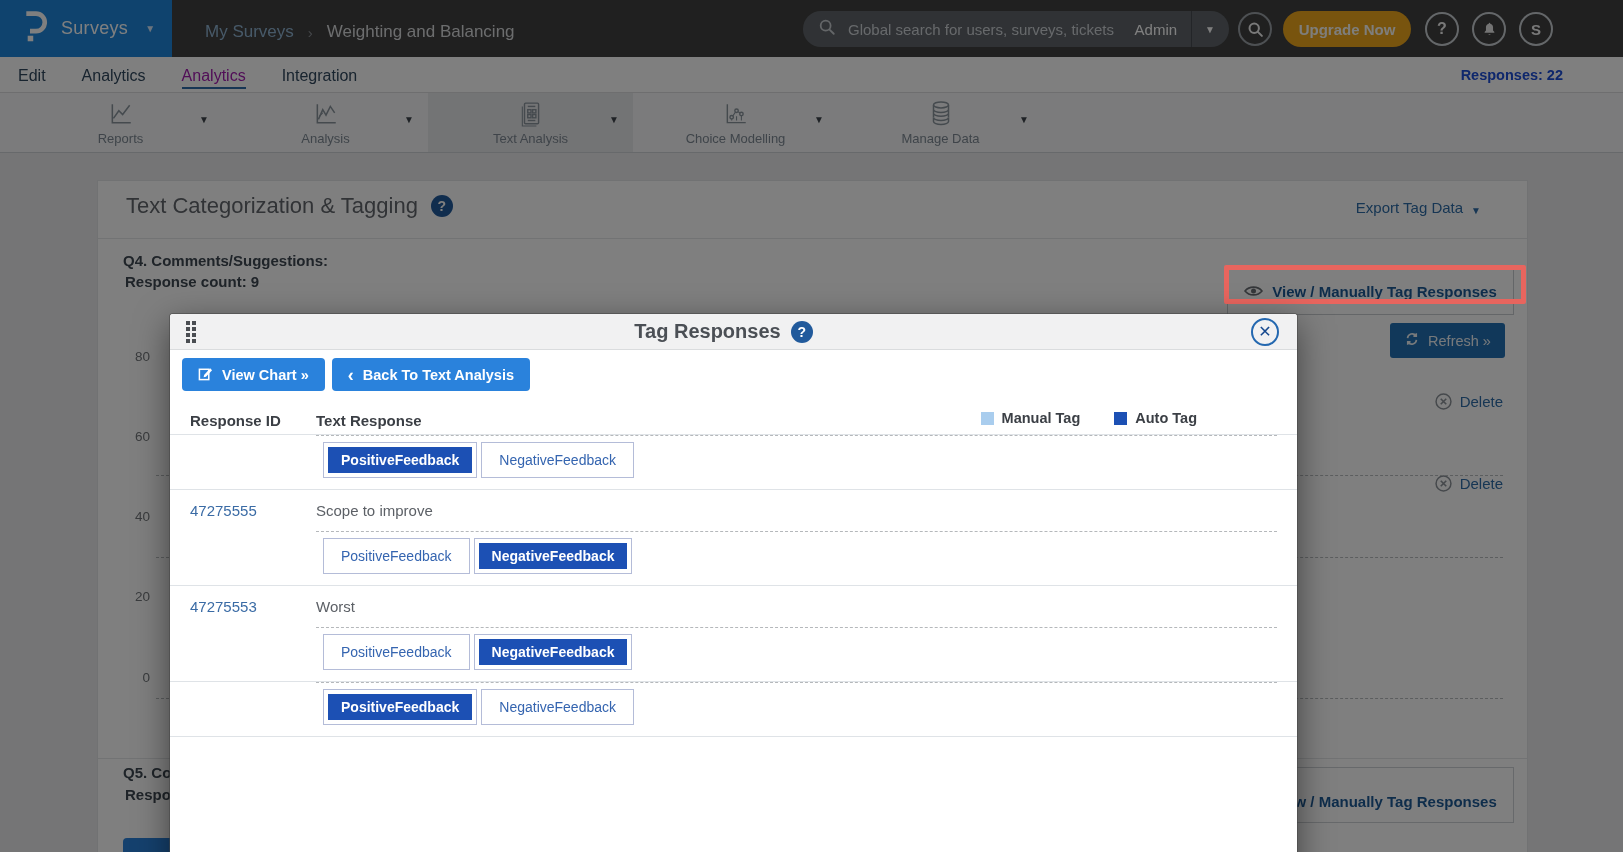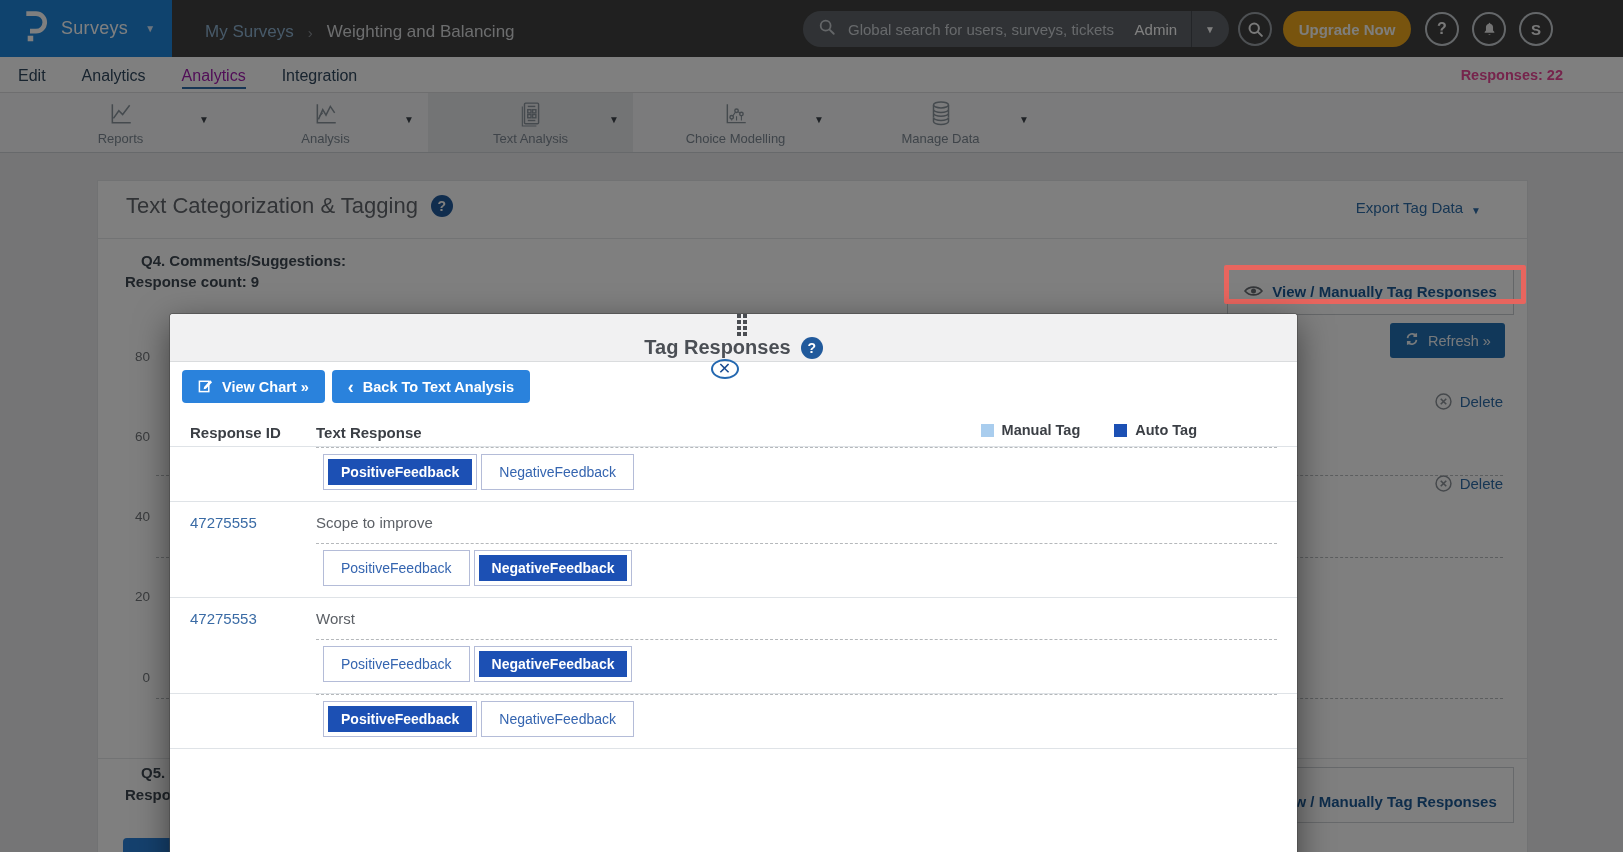--- a/index.html
+++ b/index.html
@@ -35,21 +35,21 @@
   .upgrade-btn{position:absolute;left:1283px;top:11px;width:128px;height:36px;border-radius:18px;
     background:#f0a81c;color:#fdfcf8;font-weight:bold;font-size:15px;display:flex;align-items:center;
     justify-content:center;cursor:pointer;}
 
   
   .subnav{position:absolute;left:0;top:57px;width:1623px;height:36px;background:#fff;
     border-bottom:1px solid #dcdcde;display:flex;align-items:center;padding-left:18px;gap:36px;
     font-size:16px;color:#31485e;}
   .nav-item{cursor:pointer;padding:7px 0 4px;}
   .nav-item.active{color:#a21caf;border-bottom:2px solid #2e6da8;padding-bottom:2px;}
-  .responses-count{margin-left:auto;margin-right:60px;color:#ec4899;font-weight:bold;font-size:14.5px;}
+  .responses-count{margin-left:auto;margin-right:60px;color:#1d4ed8;font-weight:bold;font-size:14.5px;}
 
   
   .toolbar{position:absolute;left:0;top:93px;width:1623px;height:60px;background:#f6f7f8;
     border-bottom:1px solid #cfd3d6;}
   .tgroup{position:absolute;top:0;height:59px;width:205px;display:flex;flex-direction:column;
     align-items:center;justify-content:space-between;padding:7px 0 6px;cursor:pointer;}
   .tgroup.active{background:#e7e8ea;}
   .tg-icon{color:#8a949d;height:27px;display:flex;align-items:center;}
   .tg-label{font-size:13px;color:#7e8994;}
   .tg-caret{position:absolute;right:14px;top:21px;font-size:10px;color:#3f454c;}
@@ -58,21 +58,21 @@
   .card{position:absolute;left:97px;top:180px;width:1431px;height:760px;background:#fff;
     border:1px solid #e3e5e7;}
   .title-row{position:absolute;left:28px;top:12px;display:flex;align-items:center;gap:13px;}
   .card-title{font-size:22px;color:#63676d;}
   .help-badge{width:22px;height:22px;border-radius:50%;background:#215a9c;color:#fff;font-weight:bold;
     font-size:14px;display:flex;align-items:center;justify-content:center;cursor:pointer;}
   .export-link{position:absolute;right:46px;top:18px;color:#2e6da8;font-size:15px;cursor:pointer;
     display:flex;gap:8px;align-items:flex-end;}
   .caret-blue{font-size:10px;}
   .card-divider{position:absolute;top:57px;left:0;right:0;height:1px;background:#e4e6e8;}
-  .q-heading{position:absolute;left:43px;font-weight:bold;font-size:15px;color:#3e4852;white-space:nowrap;}
+  .q-heading{position:absolute;left:25px;font-weight:bold;font-size:15px;color:#3e4852;white-space:nowrap;}
   .view-tag-box{position:absolute;left:1129px;width:287px;border:1px solid #c9cdd1;
     display:flex;align-items:center;justify-content:center;gap:9px;color:#1d5a96;font-weight:bold;
     font-size:15px;cursor:pointer;white-space:nowrap;}
   .refresh-btn{position:absolute;left:1292px;top:142px;width:115px;height:35px;background:#2271b5;
     border-radius:3px;color:#eef3f7;display:flex;align-items:center;justify-content:center;gap:8px;
     font-size:14.5px;cursor:pointer;}
   .delete-link{position:absolute;right:24px;display:flex;gap:8px;align-items:center;color:#2e6da8;
     font-size:15px;cursor:pointer;}
   .gridline{position:absolute;left:58px;right:24px;border-top:1px dashed #b9bcbf;}
   .ytick{position:absolute;left:26px;width:26px;text-align:right;font-size:13.5px;color:#74787c;}
@@ -82,22 +82,22 @@
   .plus-glyph{font-size:17px;font-weight:bold;}
 
   
   .overlay{position:absolute;inset:0;background:rgba(0,0,0,.5);z-index:50;}
   .annotation-box{position:absolute;left:1224px;top:265px;width:302px;height:39px;
     border:5px solid #e8655e;border-radius:2px;z-index:60;pointer-events:none;}
 
   
   .modal{position:absolute;left:170px;top:314px;width:1127px;height:620px;background:#fff;z-index:100;
     border-radius:3px;box-shadow:0 0 0 1px rgba(70,70,70,.55),0 10px 34px rgba(0,0,0,.5);}
-  .mhead{height:48px;background:#f1f1f2;border-bottom:1px solid #dadcde;display:flex;align-items:center;
-    border-radius:3px 3px 0 0;flex-direction:column;}
+  .mhead{height:36px;background:#f1f1f2;border-bottom:1px solid #dadcde;display:flex;align-items:center;
+    border-radius:3px 3px 0 0;}
   .drag-handle{margin-left:16px;display:grid;grid-template-columns:repeat(2,4px);grid-auto-rows:4px;
     gap:2px;cursor:move;}
   .drag-handle b{background:#4a4d52;display:block;}
   .mtitle{flex:1;text-align:center;font-size:20px;font-weight:bold;color:#4b4f55;display:flex;
     justify-content:center;align-items:center;gap:10px;}
   .mclose{width:28px;height:28px;margin-right:18px;border:2px solid #2468b0;border-radius:50%;
     color:#17498f;font-weight:bold;font-size:16px;line-height:1;display:flex;align-items:center;
     justify-content:center;cursor:pointer;}
   .mbtns{padding:8px 0 0 12px;display:flex;gap:7px;}
   .blue-btn{height:33px;background:#2a82dc;color:#fff;border:0;border-radius:4px;font-size:14.5px;

